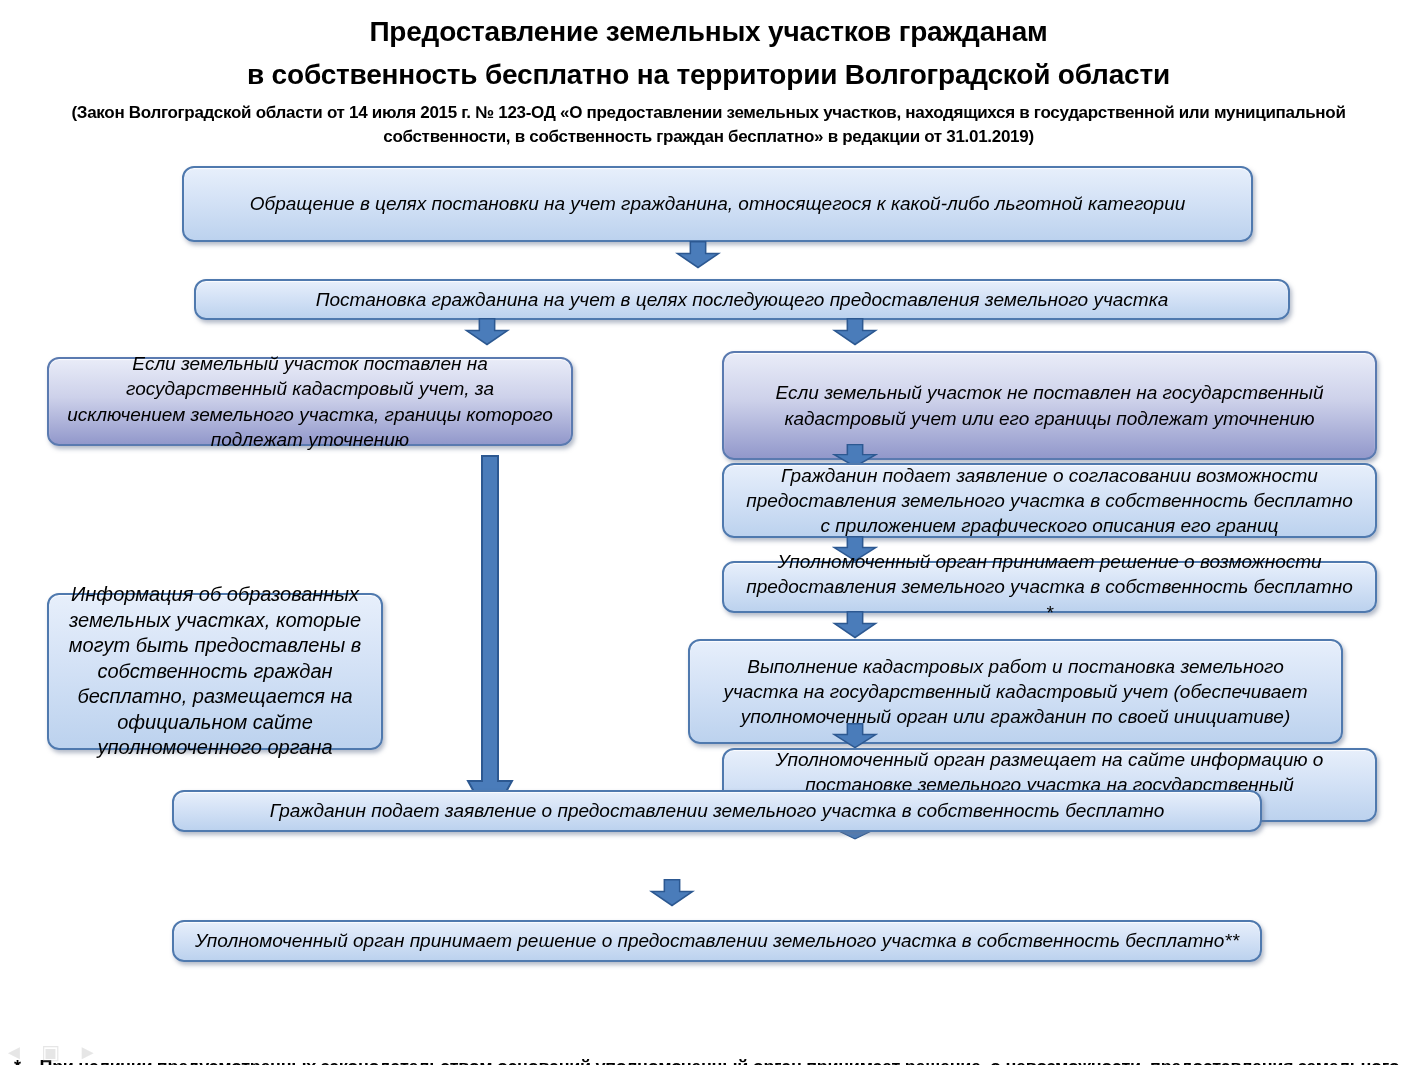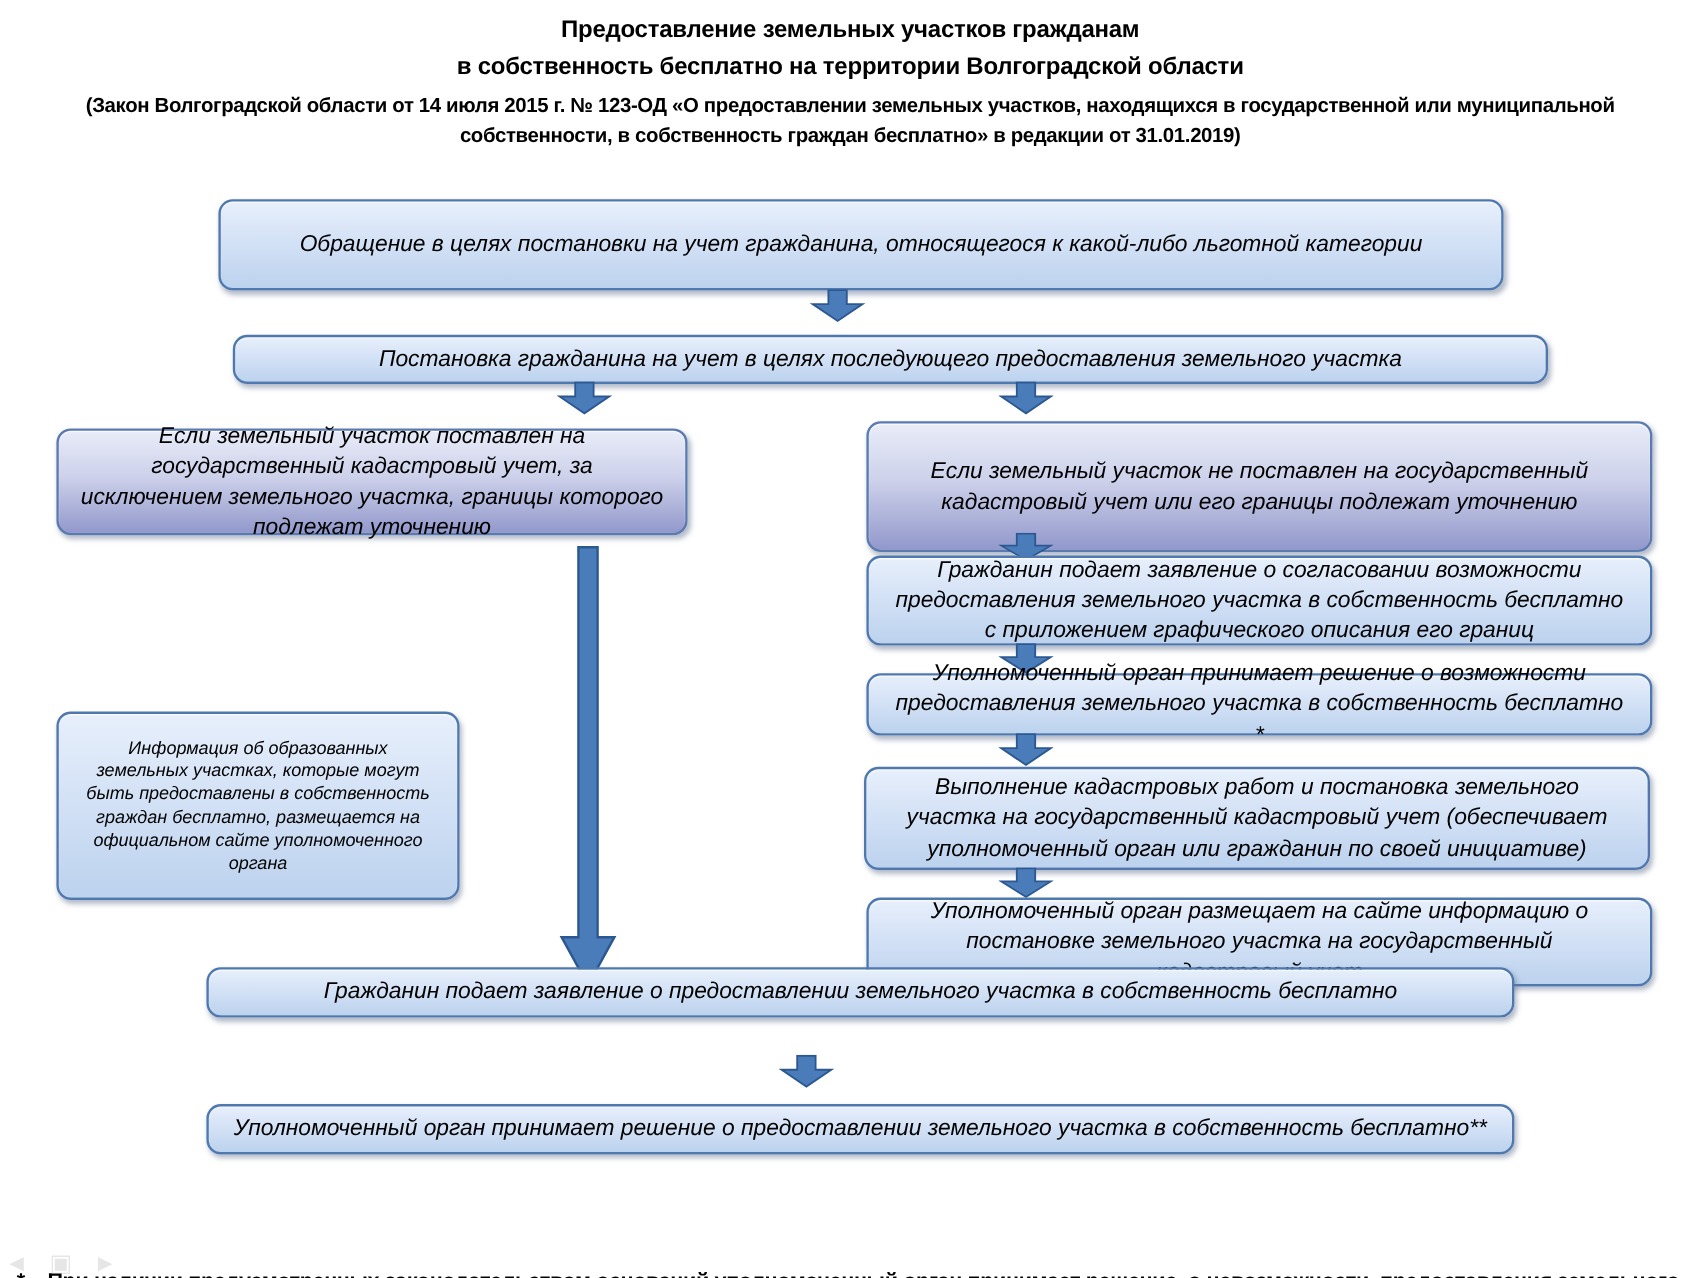--- a/index.html
+++ b/index.html
@@ -2,40 +2,40 @@
 <html><head>
 <meta charset="utf-8">
 <style>
   html,body{margin:0;padding:0;background:#fff;}
   #stage{
     position:relative;width:1417px;height:1065px;overflow:hidden;
     background:#fff;font-family:"Liberation Sans","DejaVu Sans",sans-serif;color:#000;
   }
   
   .hdr{position:absolute;left:0;top:10px;width:1417px;text-align:center;}
-  .hdr .t1,.hdr .t2{font-size:20px;font-weight:bold;line-height:1.55;letter-spacing:-.2px;}
+  .hdr .t1,.hdr .t2{font-size:28px;font-weight:bold;line-height:1.55;letter-spacing:-.2px;}
   .hdr .sub{
     margin:4px auto 0;max-width:1320px;font-size:17px;font-weight:bold;
     line-height:1.45;letter-spacing:-.3px;
   }
   
   .box{
     position:absolute;box-sizing:border-box;
     border:2px solid #4f79ae;border-radius:12px;
     background:linear-gradient(180deg,#e7effb 0%,#d4e2f6 45%,#bcd2ee 100%);
     box-shadow:2px 3px 4px rgba(105,120,148,.5), inset 0 1px 1px rgba(255,255,255,.85);
     display:flex;align-items:center;justify-content:center;
     text-align:center;padding:4px 18px;
     font-size:19px;line-height:1.32;color:#000;font-style:italic;
   }
   .box--purple{
     background:linear-gradient(180deg,#e9ecf8 0%,#cdd1ea 45%,#9298cb 100%);
     border-color:#5a7ab0;
   }
-  .box--info{font-size:15px;line-height:1.28;}
+  .box--info{font-size:20px;line-height:1.28;}
   
   .arrow{position:absolute;display:block;}
   
   .footnotes{
     position:absolute;left:14px;top:1008px;width:1398px;
     font-size:18px;font-weight:bold;letter-spacing:-.3px;line-height:1.33;
     white-space:pre-wrap;
   }
   
   .wm{
@@ -89,33 +89,33 @@
   <svg class="arrow" style="left:832px;top:536px;width:46px;height:26px" viewBox="0 0 60 36" preserveAspectRatio="none">
     <polygon points="20,1 40,1 40,16 57,16 30,34 3,16 20,16" fill="#4a7cba" stroke="#2c5891" stroke-width="2"></polygon>
   </svg>
 
   <div class="box" style="left:722px;top:561px;width:655px;height:52px;">Уполномоченный  орган  принимает  решение  о возможности предоставления  земельного  участка  в собственность  бесплатно  *</div>
 
   <svg class="arrow" style="left:832px;top:611px;width:46px;height:28px" viewBox="0 0 60 36" preserveAspectRatio="none">
     <polygon points="20,1 40,1 40,16 57,16 30,34 3,16 20,16" fill="#4a7cba" stroke="#2c5891" stroke-width="2"></polygon>
   </svg>
 
-  <div class="box" style="left:720px;top:639px;width:655px;height:86px;">Выполнение  кадастровых  работ и постановка  земельного участка  на  государственный  кадастровый  учет (обеспечивает уполномоченный  орган или гражданин  по своей   инициативе)</div>
+  <div class="box" style="left:688px;top:639px;width:655px;height:105px;">Выполнение  кадастровых  работ и постановка  земельного участка  на  государственный  кадастровый  учет (обеспечивает уполномоченный  орган или гражданин  по своей   инициативе)</div>
 
   <svg class="arrow" style="left:832px;top:723px;width:46px;height:26px" viewBox="0 0 60 36" preserveAspectRatio="none">
     <polygon points="20,1 40,1 40,16 57,16 30,34 3,16 20,16" fill="#4a7cba" stroke="#2c5891" stroke-width="2"></polygon>
   </svg>
 
   <div class="box" style="left:722px;top:748px;width:655px;height:74px;">Уполномоченный  орган  размещает  на сайте  информацию  о постановке  земельного  участка  на  государственный кадастровый  учет</div>
 
   <svg class="arrow" style="left:832px;top:820px;width:46px;height:20px" viewBox="0 0 60 36" preserveAspectRatio="none">
     <polygon points="20,1 40,1 40,16 57,16 30,34 3,16 20,16" fill="#4a7cba" stroke="#2c5891" stroke-width="2"></polygon>
   </svg>
 
-  <div class="box" style="left:172px;top:790px;width:1090px;height:42px;margin-top:16px;">Гражданин  подает  заявление  о предоставлении  земельного  участка  в собственность  бесплатно</div>
+  <div class="box" style="left:172px;top:790px;width:1090px;height:42px;">Гражданин  подает  заявление  о предоставлении  земельного  участка  в собственность  бесплатно</div>
 
   <svg class="arrow" style="left:649px;top:879px;width:46px;height:28px" viewBox="0 0 60 36" preserveAspectRatio="none">
     <polygon points="20,1 40,1 40,16 57,16 30,34 3,16 20,16" fill="#4a7cba" stroke="#2c5891" stroke-width="2"></polygon>
   </svg>
 
   <div class="box" style="left:172px;top:920px;width:1090px;height:42px;">Уполномоченный  орган  принимает  решение  о предоставлении  земельного  участка  в собственность  бесплатно**</div>
 
   <div class="footnotes">
     <div>*    При наличии предусмотренных законодательством оснований уполномоченный орган принимает решение  о невозможности  предоставления земельного участка</div>
     

